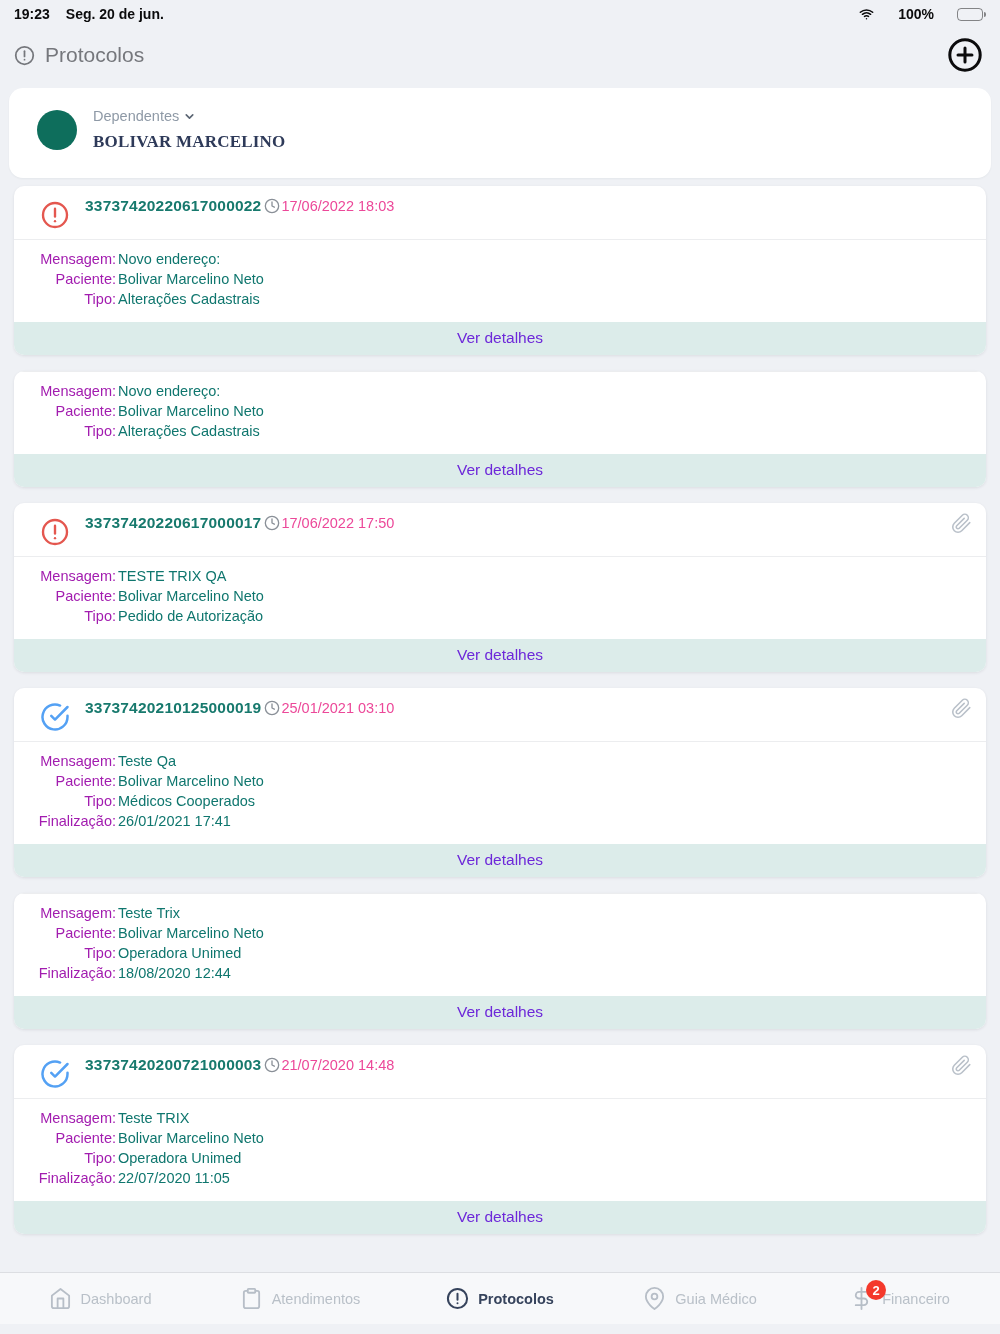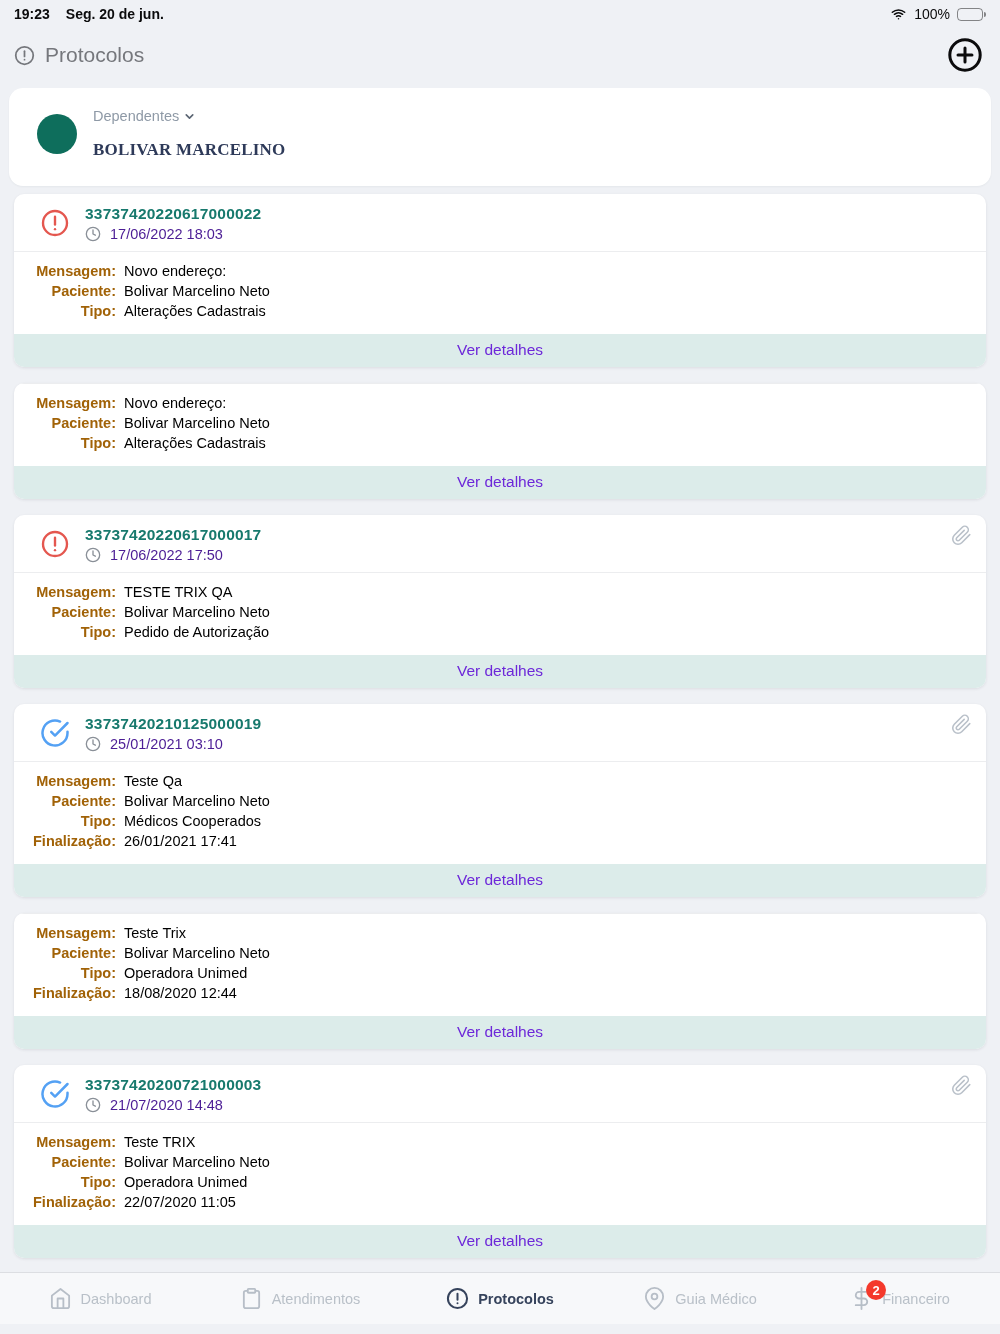--- a/index.html
+++ b/index.html
@@ -9,21 +9,21 @@
     background:#eff1f5; color:#333; overflow:hidden; position:relative;
   }
   .page { width:1000px; height:1334px; overflow:hidden; position:relative; }
 
   
   .statusbar {
     height:26px; display:flex; align-items:center; justify-content:space-between;
     padding:2px 14px 0 14px; font-size:14px; font-weight:700; color:#0b0b0c;
   }
   .statusbar .left { display:flex; gap:16px; align-items:center; }
-  .statusbar .right { display:flex; gap:7px; align-items:center; font-weight:400; }
+  .statusbar .right { display:flex; gap:23px; align-items:center; font-weight:700; }
   .batt { display:inline-flex; align-items:center; }
   .batt .shell { width:26px; height:13px; border:1.5px solid rgba(0,0,0,.45); border-radius:4px; padding:1.5px; }
   .batt .fill { width:100%; height:100%; background:#0b0b0c; border-radius:2px; }
   .batt .nub { width:2px; height:5px; background:rgba(0,0,0,.45); border-radius:0 2px 2px 0; margin-left:1px; }
 
   
   .appheader {
     height:58px; display:flex; align-items:center; justify-content:space-between;
     padding:0 16px 0 14px;
   }
@@ -31,41 +31,41 @@
   .appheader .title { font-size:21px; }
   .addbtn { width:38px; height:38px; background:none; border:none; cursor:pointer; padding:0; }
 
   
   .usercard {
     margin:4px 9px 8px 9px; background:#fff; border-radius:14px;
     padding:20px 20px 26px 28px; display:flex; align-items:center; gap:16px;
     box-shadow:0 1px 2px rgba(40,50,60,.05);
   }
   .avatar { width:40px; height:40px; border-radius:50%; background:#0e6e5c; flex:0 0 auto; }
-  .usermeta { display:flex; flex-direction:column; gap:16px; }
+  .usermeta { display:flex; flex-direction:column; gap:8px; }
   .userrole { font-size:14.5px; color:#8e99a6; display:flex; align-items:center; gap:4px; cursor:pointer; }
   .username { font-family:Liberation Serif, serif; font-size:17px; font-weight:700; color:#2e3a59; letter-spacing:.2px; }
 
   
   .cardlist { padding:0 14px; }
   .card {
     background:#fff; border-radius:10px; margin-bottom:16px;
     box-shadow:0 1px 3px rgba(40,50,60,.10); overflow:hidden;
   }
   .card-head { display:flex; align-items:flex-start; padding:11px 16px 9px 26px; position:relative; }
   .statusicon { width:30px; height:30px; margin-top:3px; flex:0 0 auto; }
-  .headtext { margin-left:15px; display:flex; flex-direction:column; gap:3px; }
+  .headtext { margin-left:15px; display:flex; gap:3px; }
   .proto-number { font-size:15.5px; font-weight:700; color:#17796d; letter-spacing:.2px; cursor:pointer; }
-  .proto-time { display:flex; align-items:center; gap:9px; color:#4c1d95; font-size:14.5px; }
+  .proto-time { display:flex; align-items:center; gap:1px; color:#ec4899; font-size:14.5px; }
   .clip { position:absolute; right:14px; top:10px; width:21px; height:21px; color:#b9c0c9; }
   .card-divider { height:1px; background:#ecedef; }
   .card-body { padding:9px 16px 13px 16px; }
   .row { display:flex; font-size:14.5px; line-height:20px; }
-  .row .lbl { width:86px; text-align:right; font-weight:700; color:#a16207; flex:0 0 auto; }
-  .row .val { margin-left:8px; color:#000000; }
+  .row .lbl { width:86px; text-align:right; font-weight:400; color:#a21caf; flex:0 0 auto; }
+  .row .val { margin-left:2px; color:#0f766e; }
   .card-footer {
     background:#dcecea; color:#6d28d9; text-align:center; font-size:15.5px;
     padding:7px 0 8px 0; cursor:pointer;
   }
 
   
   .tabbar {
     position:absolute; left:0; bottom:10px; width:1000px; height:52px;
     background:#f7f8fa; border-top:1px solid #dcdee2;
     display:flex; align-items:center; z-index:5;

